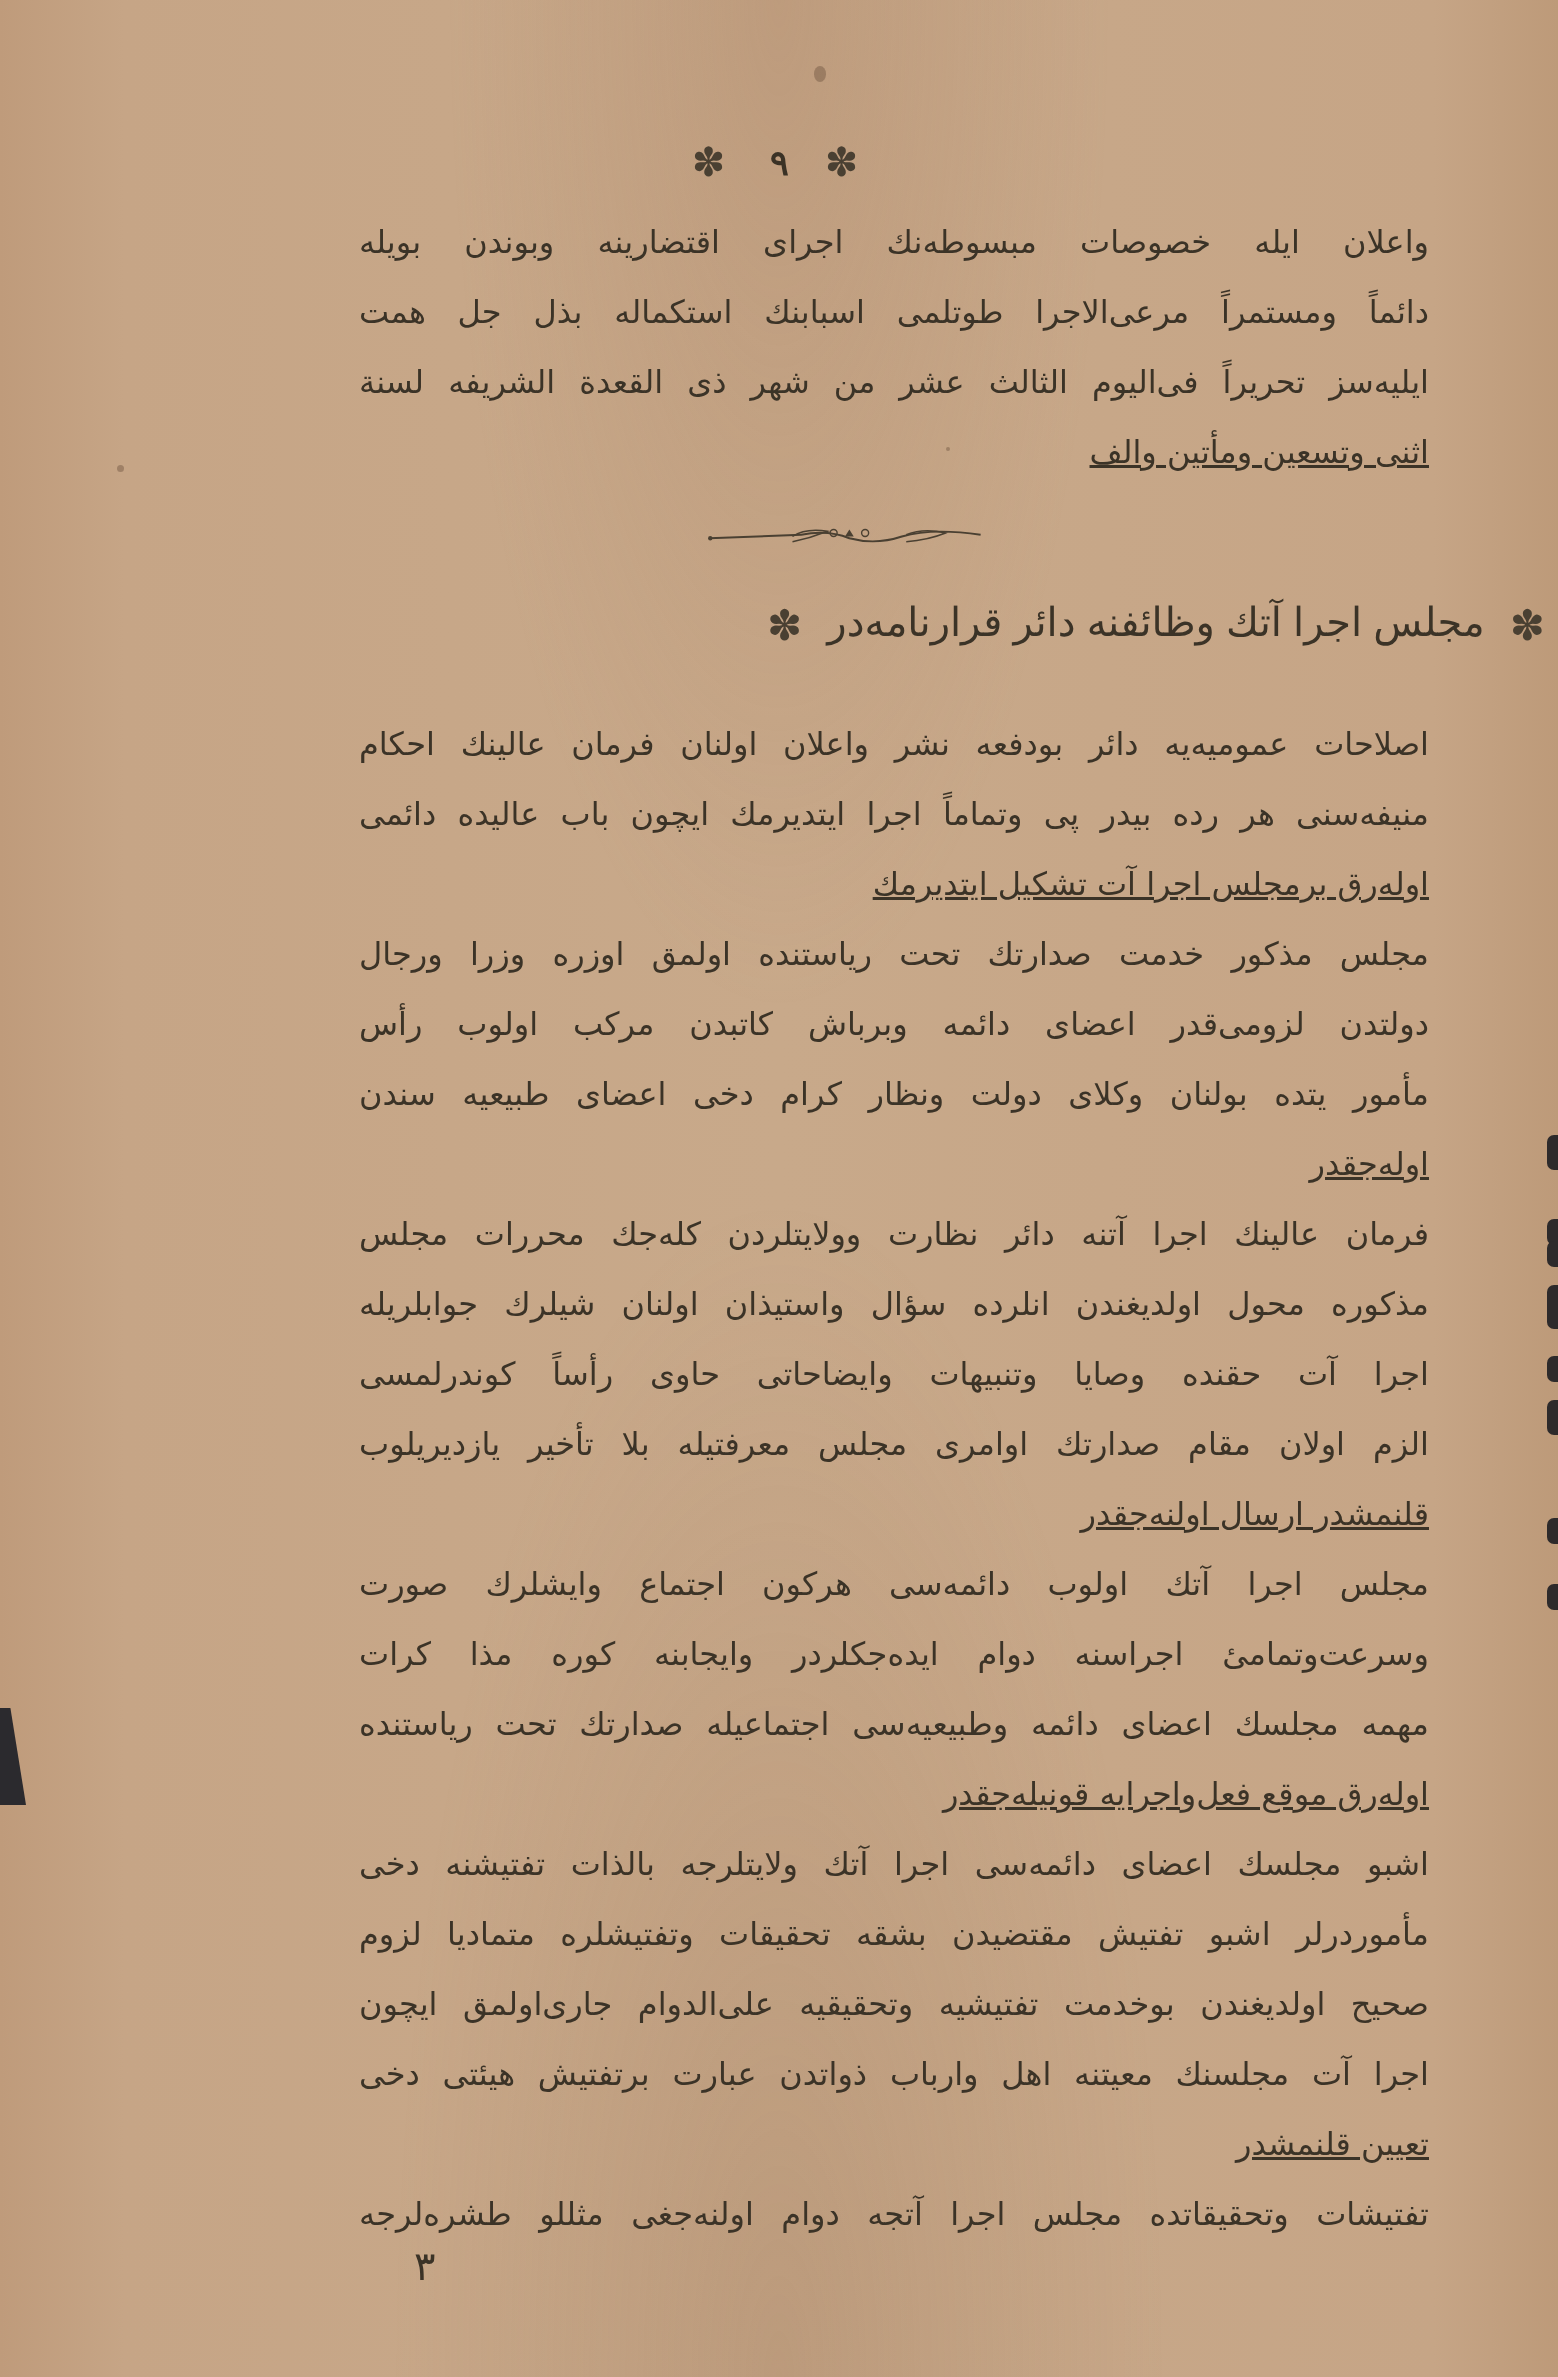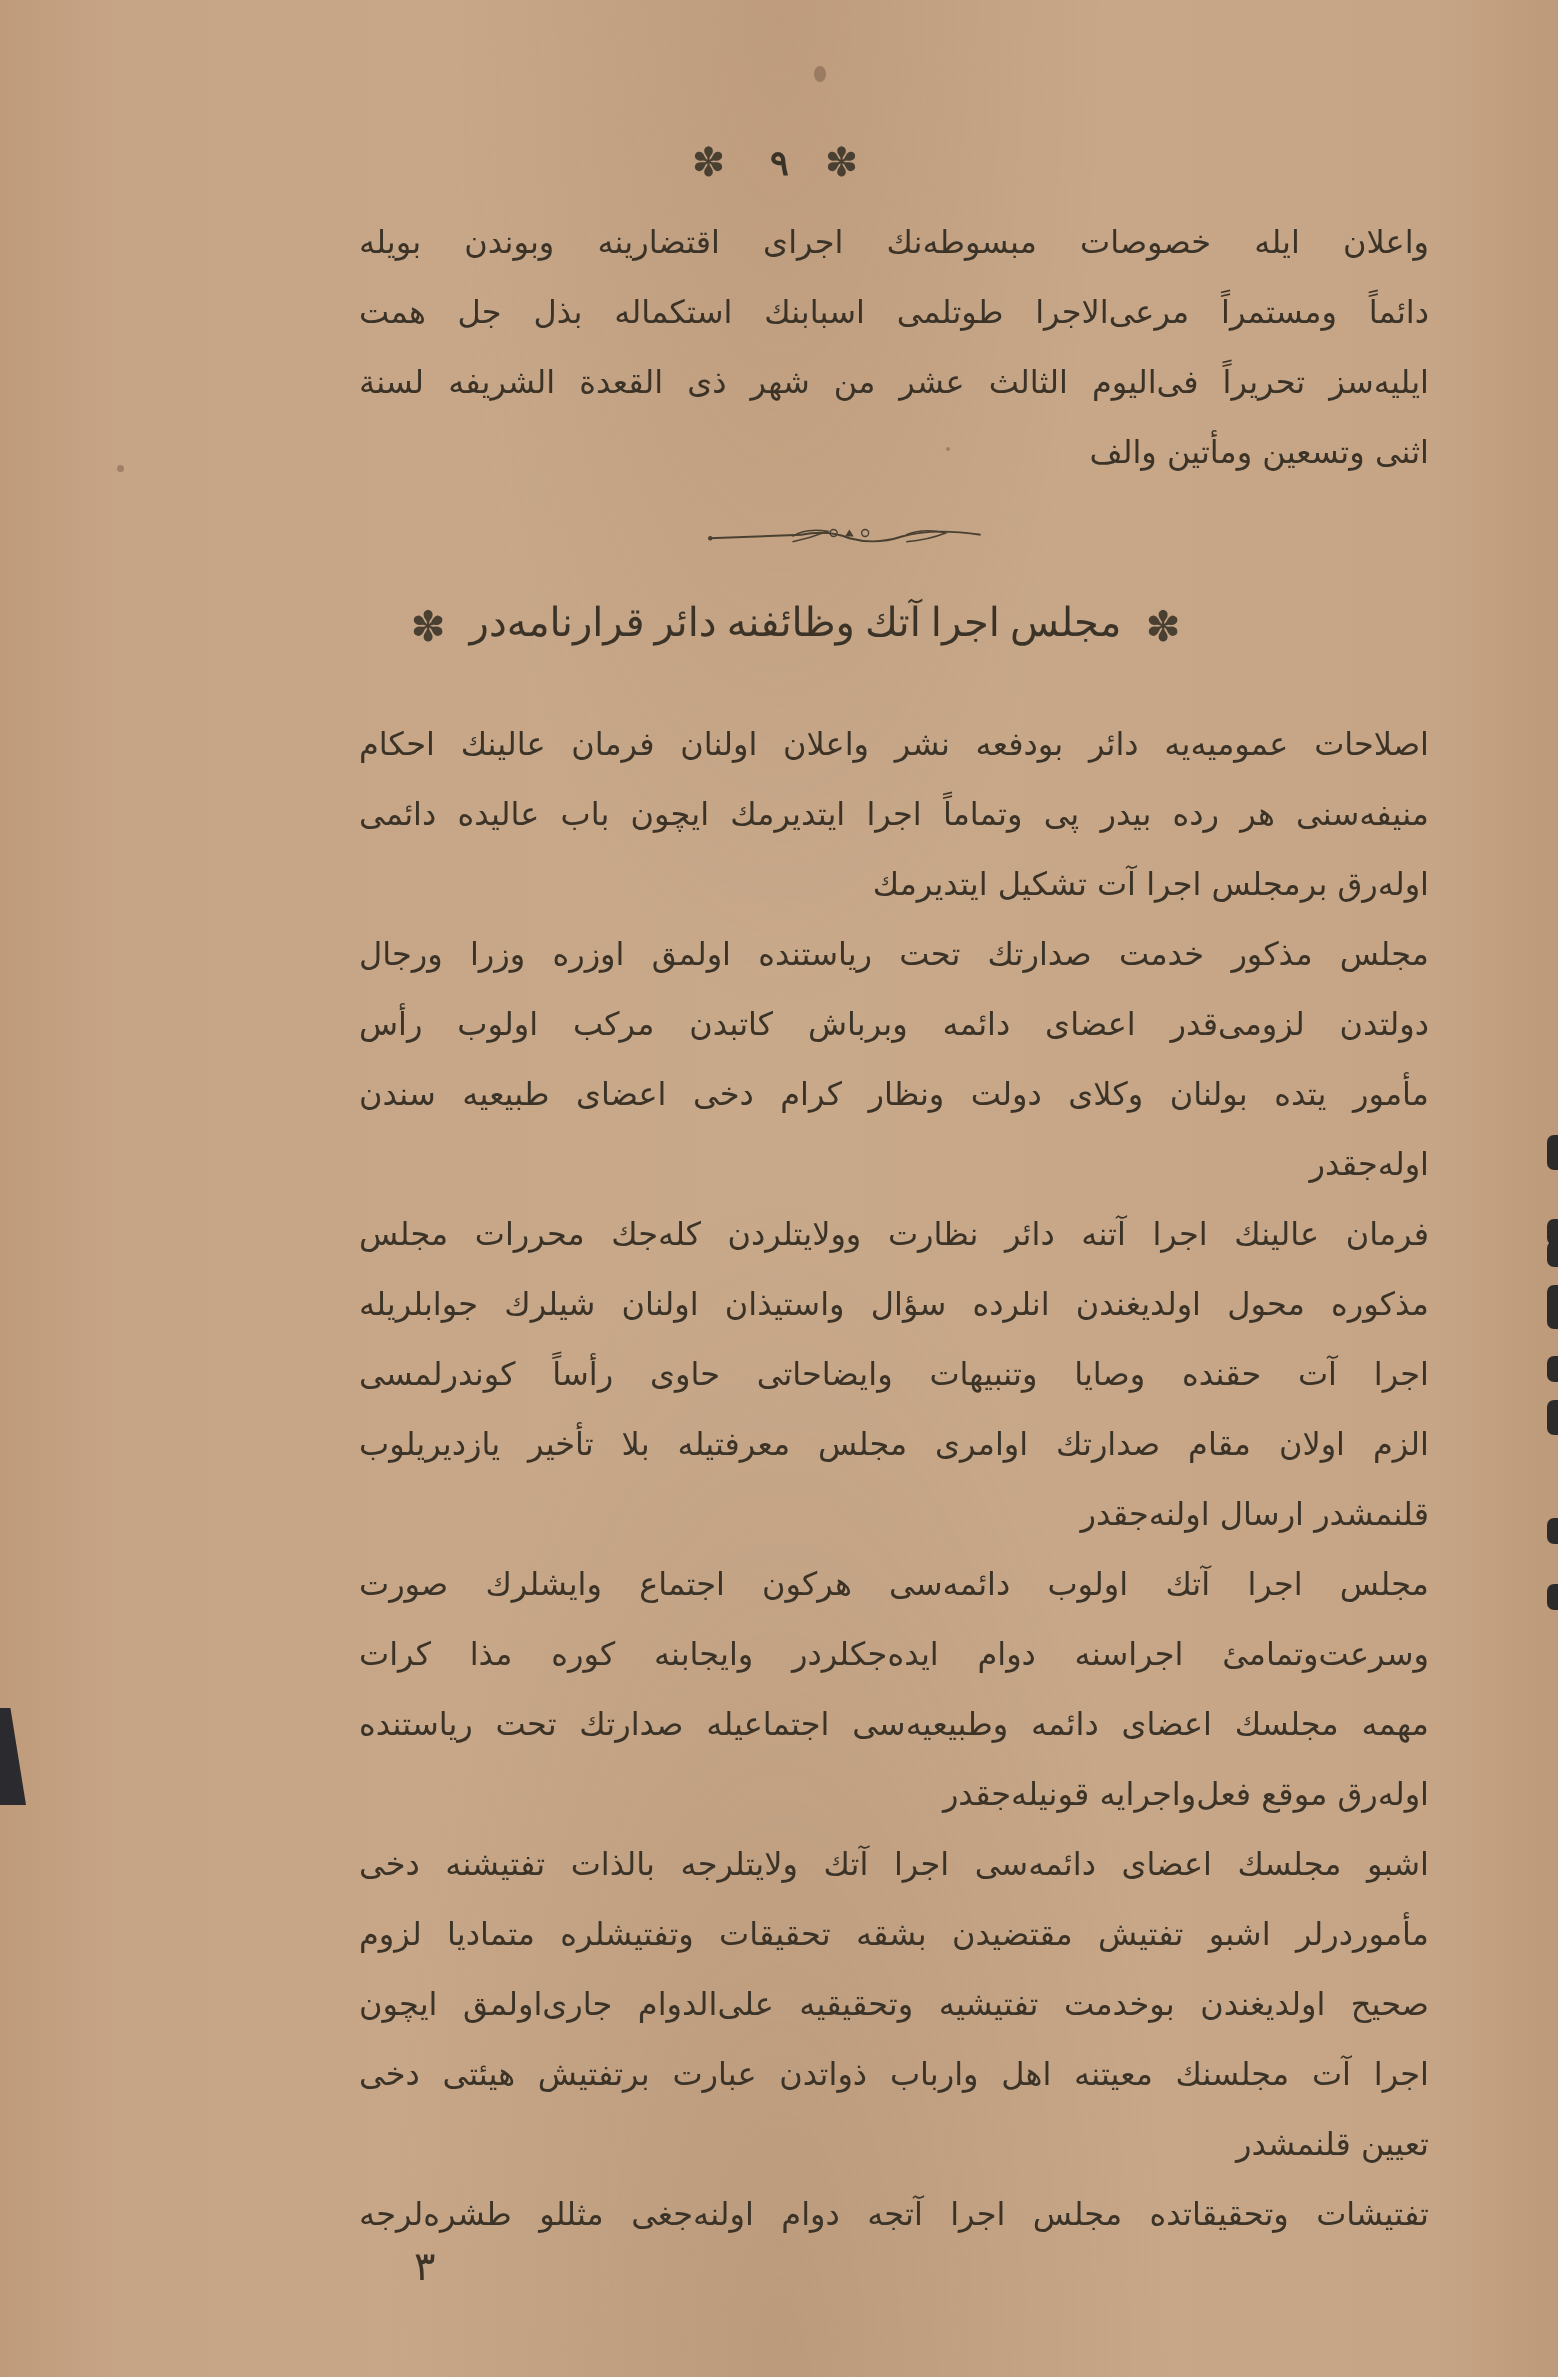--- a/index.html
+++ b/index.html
@@ -74,36 +74,36 @@
       display: block;
       height: 70px;
       line-height: 70px;
       white-space: nowrap;
       overflow: hidden;
       text-align: justify;
       text-align-last: justify;
     }
     .text-block .line.last {
       text-align-last: right;
+      text-decoration: underline;
     }
     .closing { top: 207px; }
     .divider {
       position: absolute;
       top: 519px;
       left: 704px;
       width: 282px;
       height: 35px;
     }
     .section-title {
       position: absolute;
       top: 599px;
       left: 0; right: 0;
-      text-align: center;
       direction: rtl;
-      font-family: Liberation Serif, serif;
+      font-family: Liberation Sans, sans-serif;
       font-size: 40px;
       color: #3b3327;
       margin-left: 32px;
     }
     .section-title .star {
       font-size: 42px;
       color: #4a4032;
       margin: 0 14px;
       vertical-align: middle;
     }

